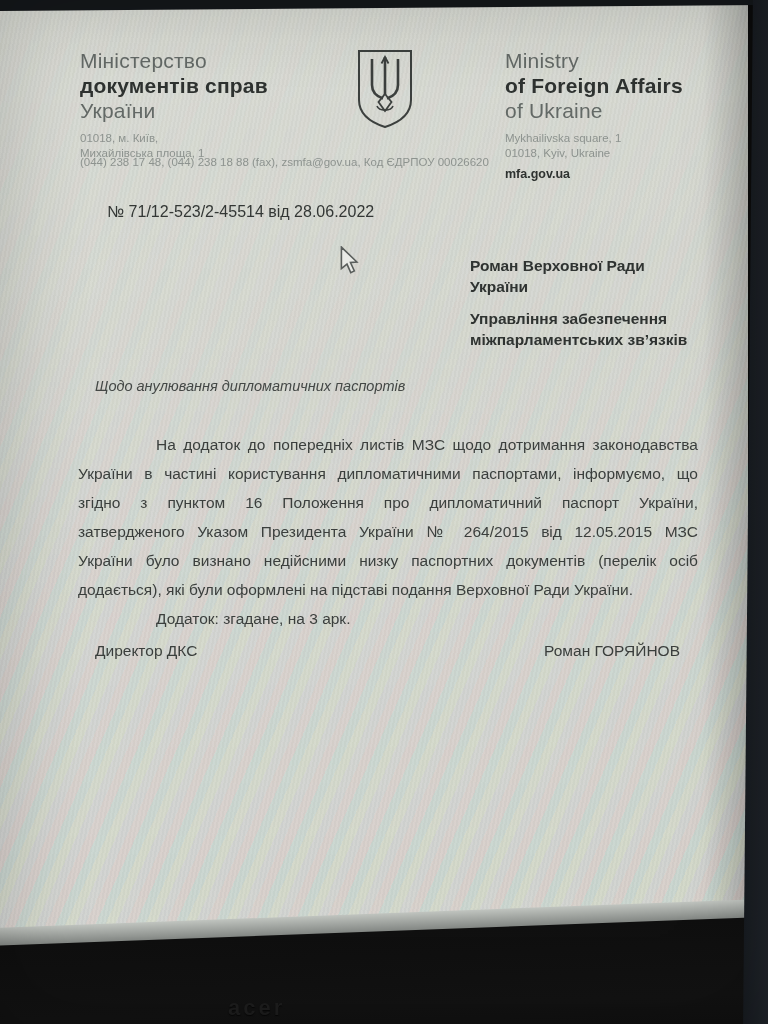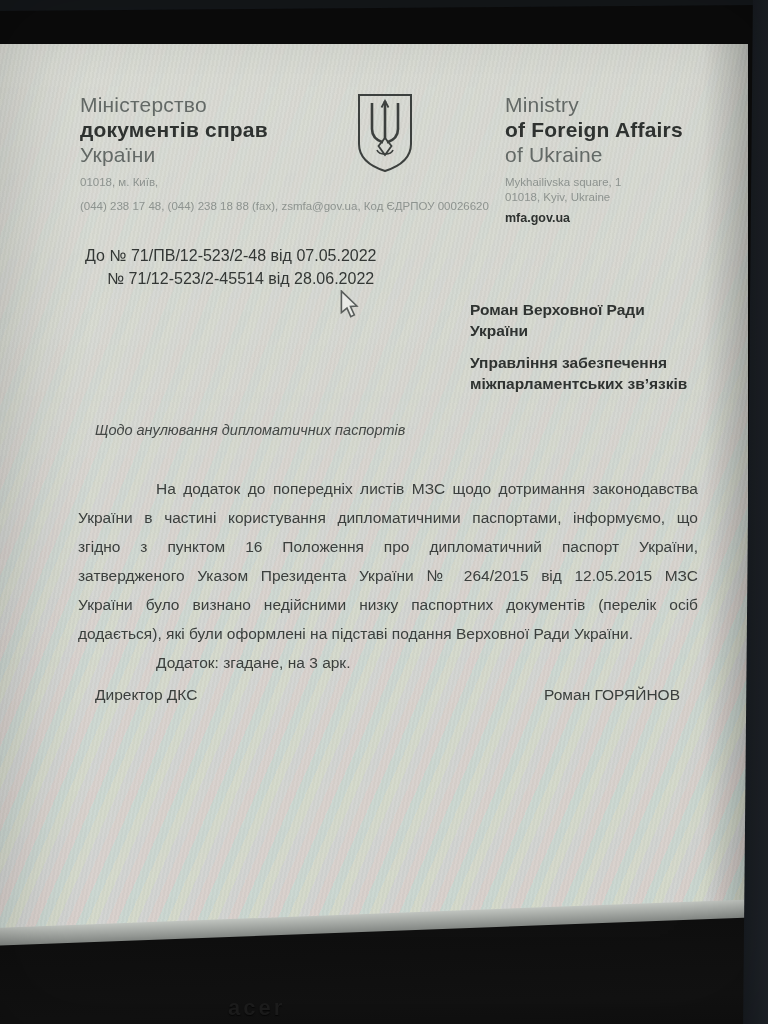--- a/index.html
+++ b/index.html
@@ -8,21 +8,20 @@
 
   .stage { position:absolute; inset:0; background:#0b0b0b; overflow:hidden; }
 
   
   .screen {
     position:absolute; left:0; top:0; width:748px; height:965px;
     background:
       linear-gradient(to right, rgba(0,0,0,0) 94%, rgba(0,0,0,0.18) 100%),
       linear-gradient(160deg, #dadcd5 0%, #d6d8d1 40%, #d3d6cd 100%);
     overflow:hidden;
-    margin-top:44px;
   }
   .moire-fine {
     position:absolute; inset:0; pointer-events:none;
     background:repeating-linear-gradient(100deg,
       rgba(0,0,0,0.025) 0 2px, rgba(255,255,255,0.02) 2px 4px);
   }
   .moire-bands {
     position:absolute; inset:0; pointer-events:none;
     background:repeating-linear-gradient(115deg,
       rgba(255,160,190,0.10) 0 9px,
@@ -101,20 +100,21 @@
     <div class="doc">
 
       <div class="lh-left">
         <div class="lh-name">
           <div>Міністерство</div>
           <div class="bold">документів справ</div>
           <div>України</div>
         </div>
         <div class="lh-addr">
           <div>01018, м. Київ,</div>
+          <div>Михайлівська площа, 1</div>
         </div>
       </div>
       <div class="lh-contacts">(044) 238 17 48, (044) 238 18 88 (fax), zsmfa@gov.ua, Код ЄДРПОУ 00026620</div>
 
       <div class="emblem">
         <svg width="66" height="82" viewBox="0 0 64 82" fill="none" stroke="#3c403e">
           <path d="M6 3 H58 V52 C58 66 46 74.5 32 79 C18 74.5 6 66 6 52 Z" stroke-width="2"></path>
           <path d="M32 9 V47" stroke-width="2.6"></path>
           <path d="M28.5 15.5 L32 9 L35.5 15.5" stroke-width="1.8"></path>
           <path d="M19 11 V37 C19 44.5 24 48.5 30 50.5" stroke-width="2.6"></path>
@@ -131,21 +131,20 @@
           <div>of Ukraine</div>
         </div>
         <div class="lh-addr">
           <div>Mykhailivska square, 1</div>
           <div>01018, Kyiv, Ukraine</div>
           <div class="lh-site">mfa.gov.ua</div>
         </div>
       </div>
 
       <div class="ref-block">
-        <div>До № 71/ПВ/12-523/2-48 від 07.05.2022</div>
         <div class="ref-line2">№ 71/12-523/2-45514 від 28.06.2022</div>
       </div>
 
       <div class="recipient">
         <div>Роман  Верховної Ради</div>
         <div>України</div>
         <div class="gap"></div>
         <div>Управління забезпечення</div>
         <div>міжпарламентських зв’язків</div>
       </div>

